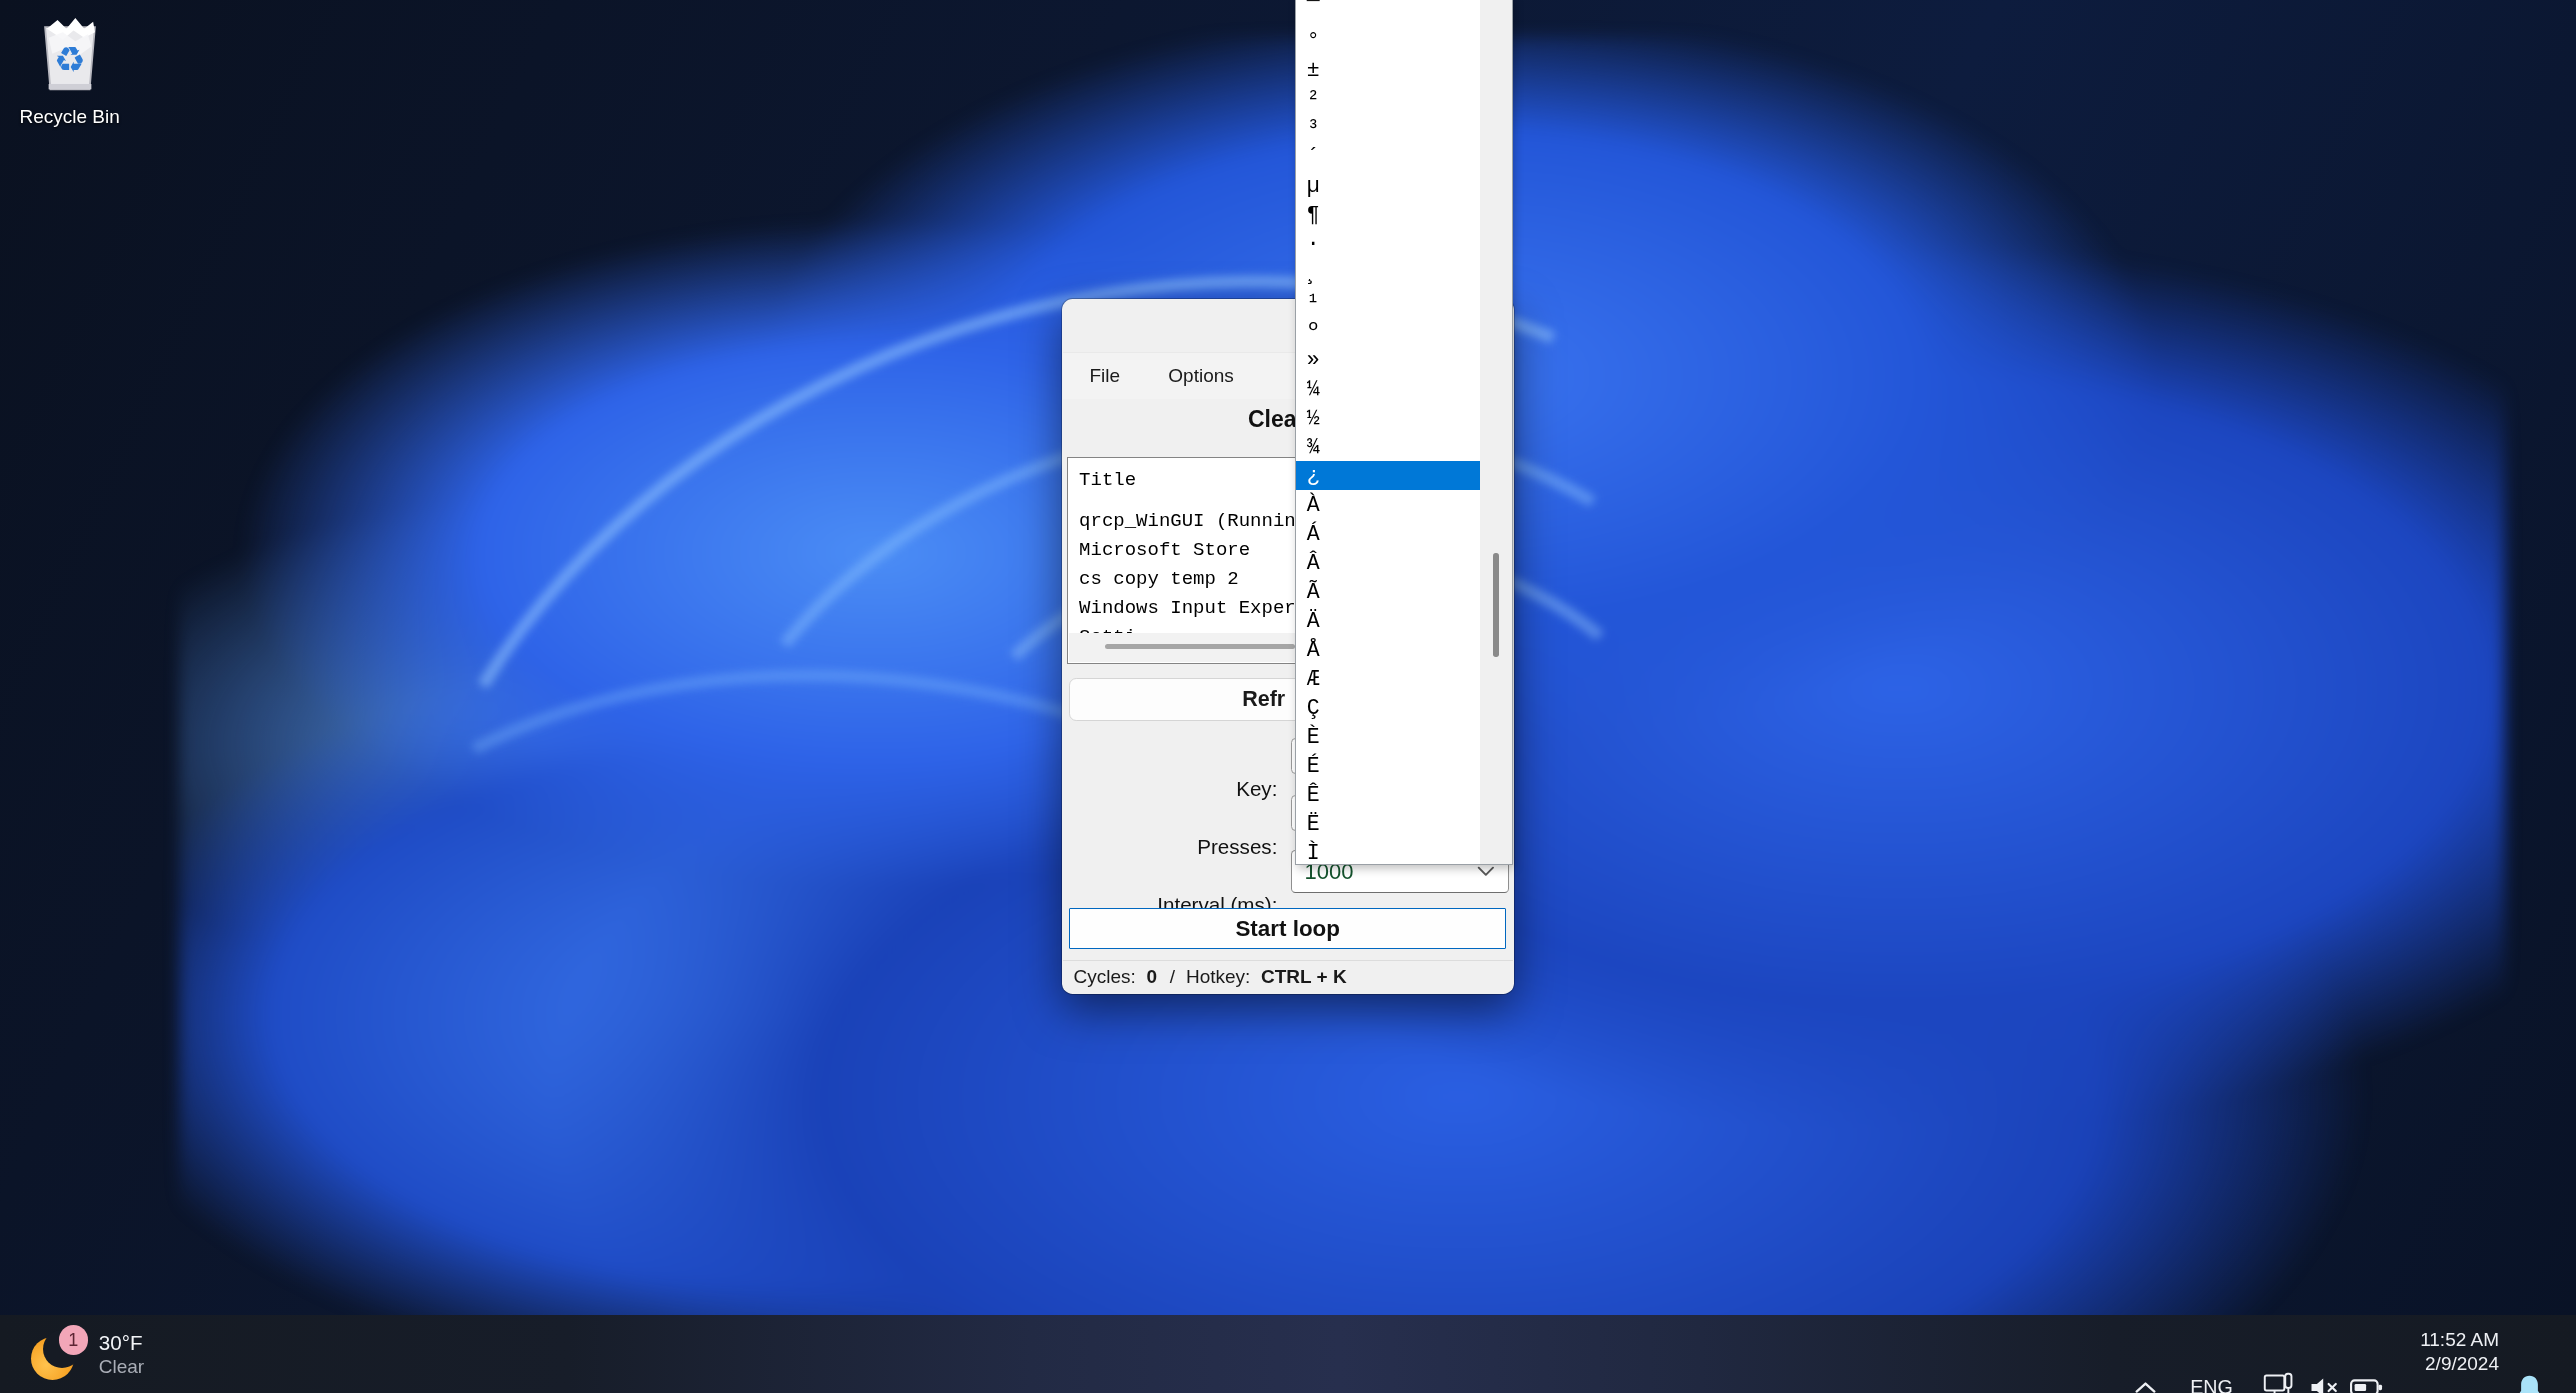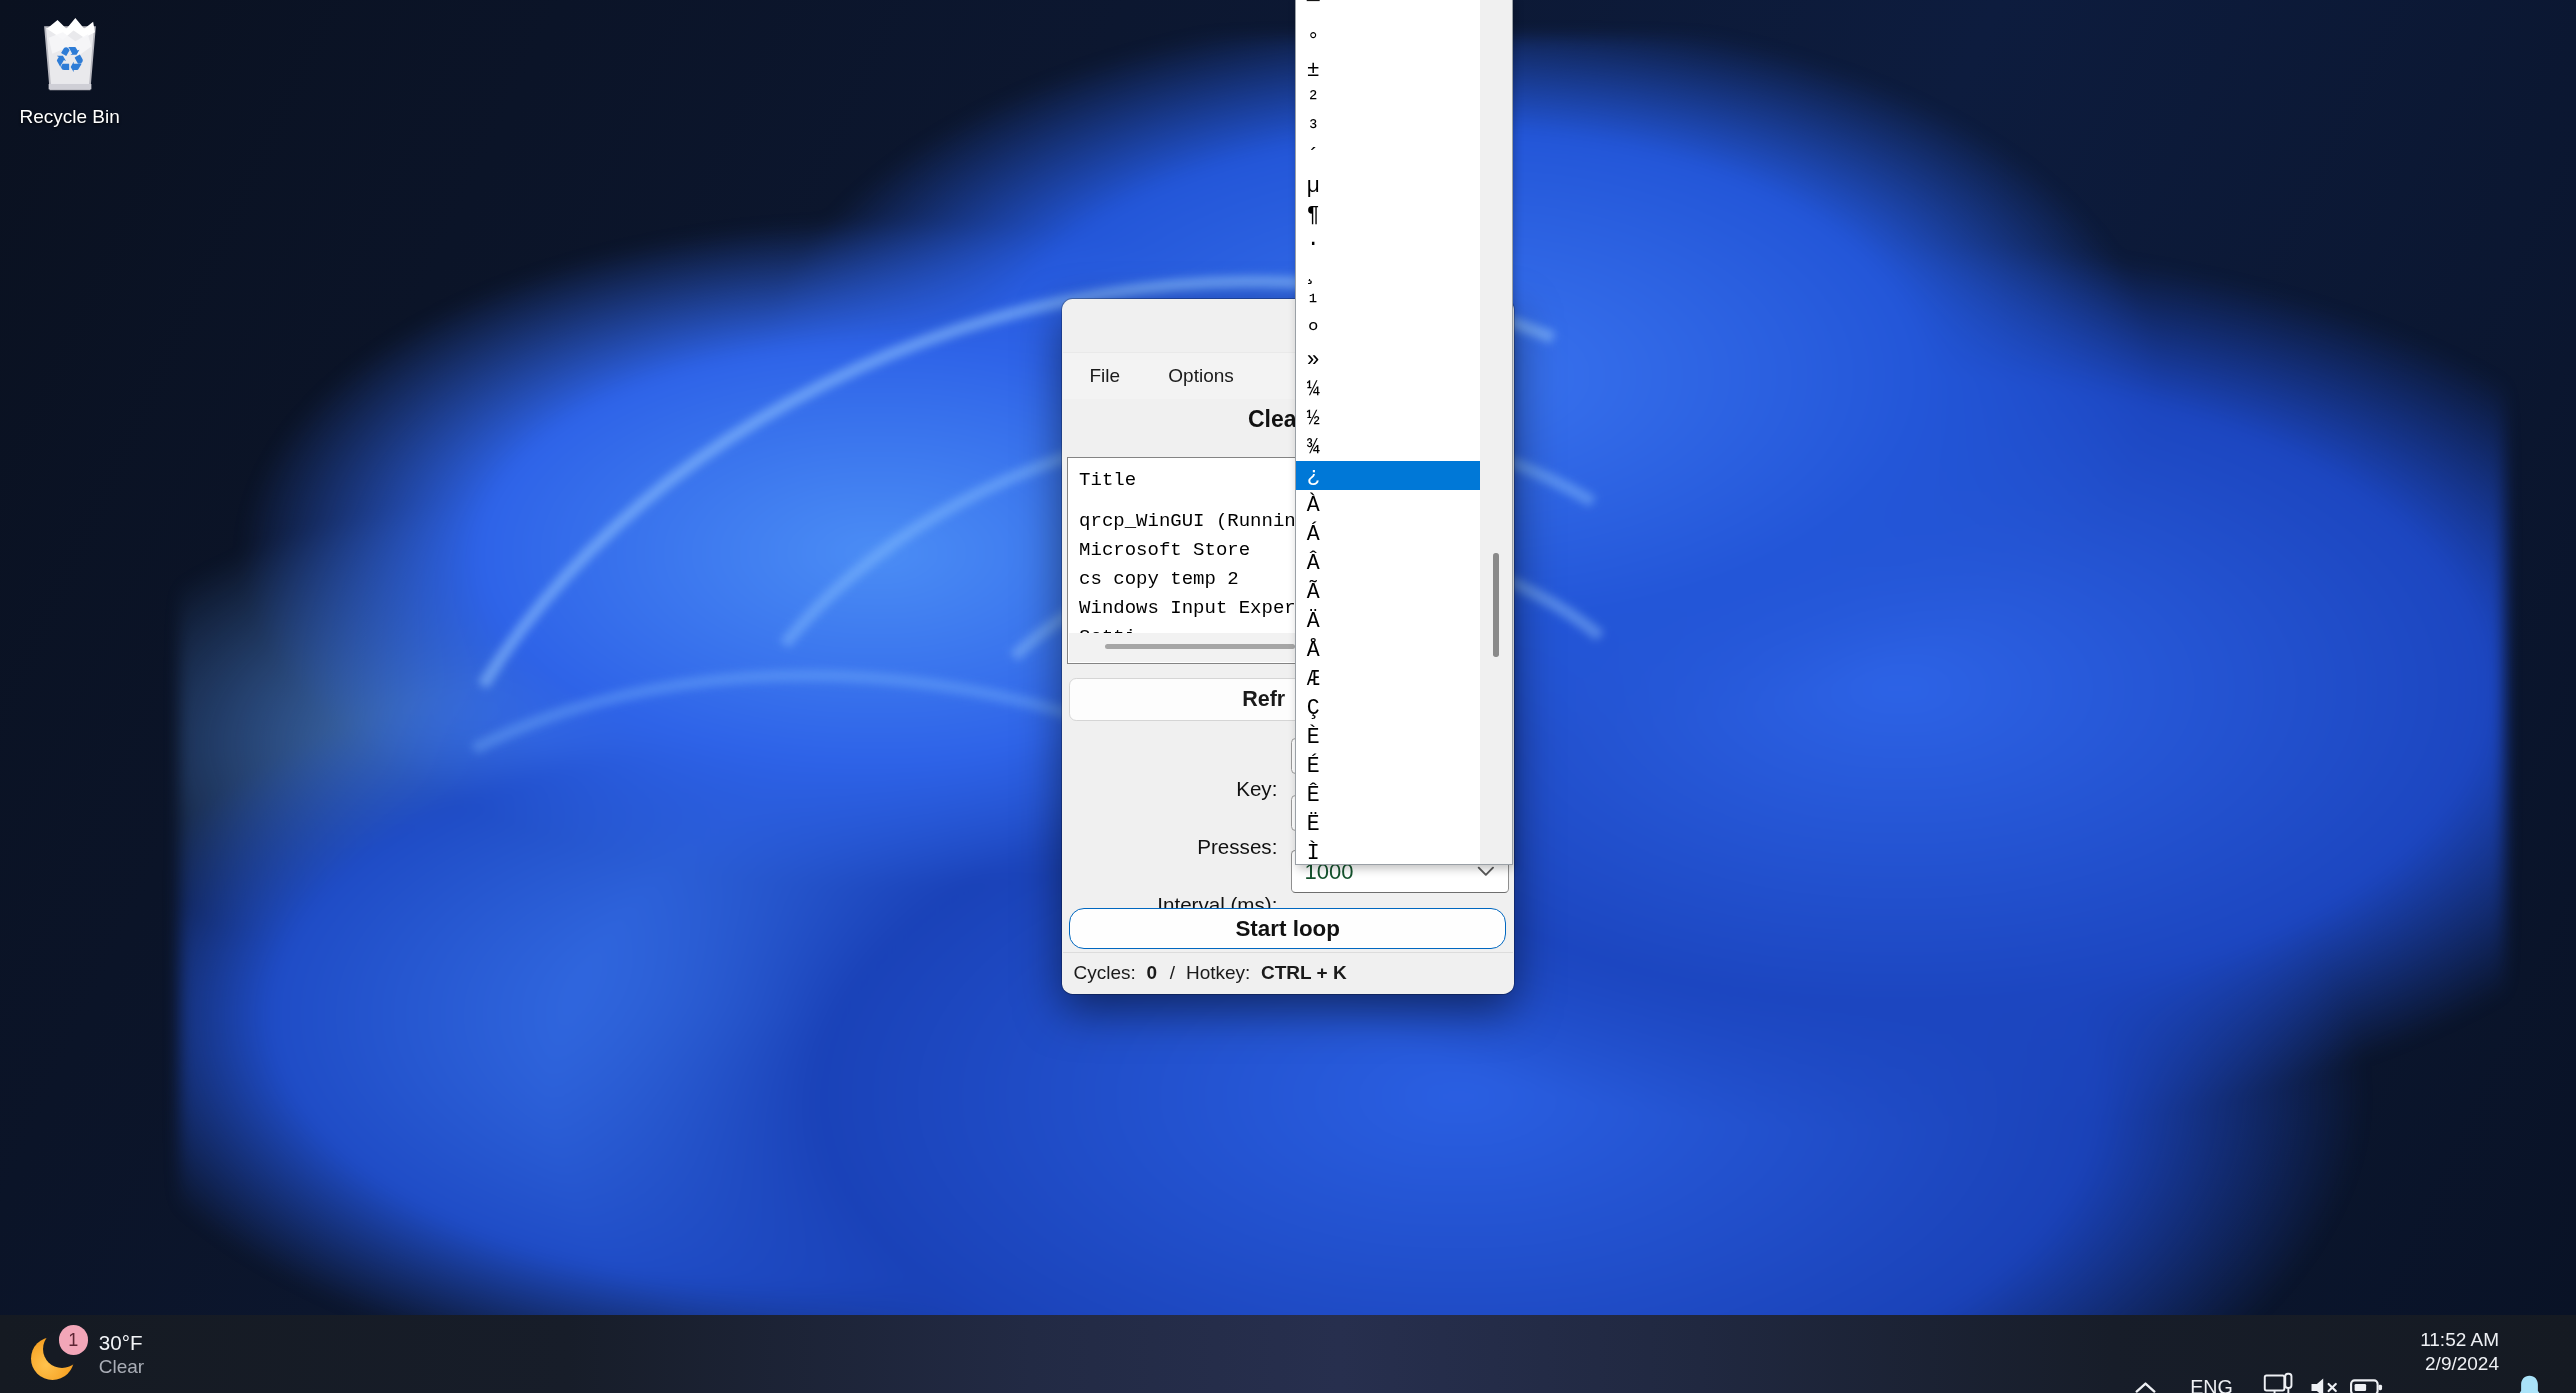--- a/index.html
+++ b/index.html
@@ -57,24 +57,24 @@
   .inp-key { top: 439px; }
   .inp-presses { top: 496px; }
 
   .combo { position: absolute; left: 229px; top: 551px; width: 218px; height: 43px; background: #fff;
     border: 0.9px solid #8f8f8f; border-bottom-color: #6e6e6e; border-radius: 4.5px;
     display: flex; align-items: center; padding: 0 12.5px; }
   .combo .combo-value { font-size: 22px; color: #14532d; flex: 1; }
   .combo svg { flex: none; }
 
   .start-btn { position: absolute; left: 7.2px; top: 609px; width: 437px; height: 41px; background: #fefefe;
-    border: 1.8px solid #0067c0; border-radius: 15px; display: flex; align-items: center; justify-content: center;
+    border: 1.8px solid #0067c0; border-radius: 1px; display: flex; align-items: center; justify-content: center;
     font-size: 22.4px; font-weight: bold; color: #111; }
 
-  .statusbar { position: absolute; left: 0.9px; right: 0.9px; bottom: 0.9px; height: 41px; border-top: 0.9px solid #dcdcdc;
+  .statusbar { position: absolute; left: 0.9px; right: 0.9px; bottom: 0.9px; height: 33px; border-top: 0.9px solid #dcdcdc;
     display: flex; align-items: center; padding-left: 10.7px; font-size: 19px; color: #1a1a1a;
     border-radius: 0 0 9.8px 9.8px; background: #f0f0f0; }
   .statusbar .b { font-weight: bold; }
   .statusbar .sp1 { margin-left: 10.7px; } .statusbar .sp2 { margin-left: 12.5px; }
   .statusbar .sp3 { margin-left: 11px; } .statusbar .sp4 { margin-left: 10.7px; }
 
   
   .char-dropdown { position: absolute; left: 1295px; top: -3.6px; width: 218px; height: 869px; z-index: 50;
     background: #fff; border: 0.9px solid #9aa0a6; box-shadow: 1.8px 3.6px 9px rgba(0,0,0,.25); }
   .char-list { position: absolute; left: 0; top: 0; bottom: 0; right: 32px; overflow: hidden; }

